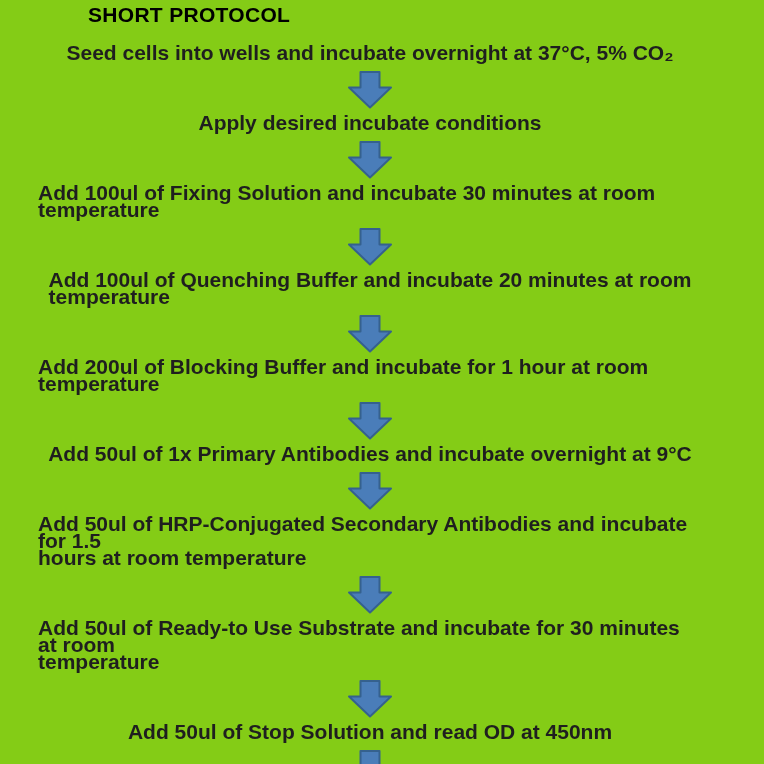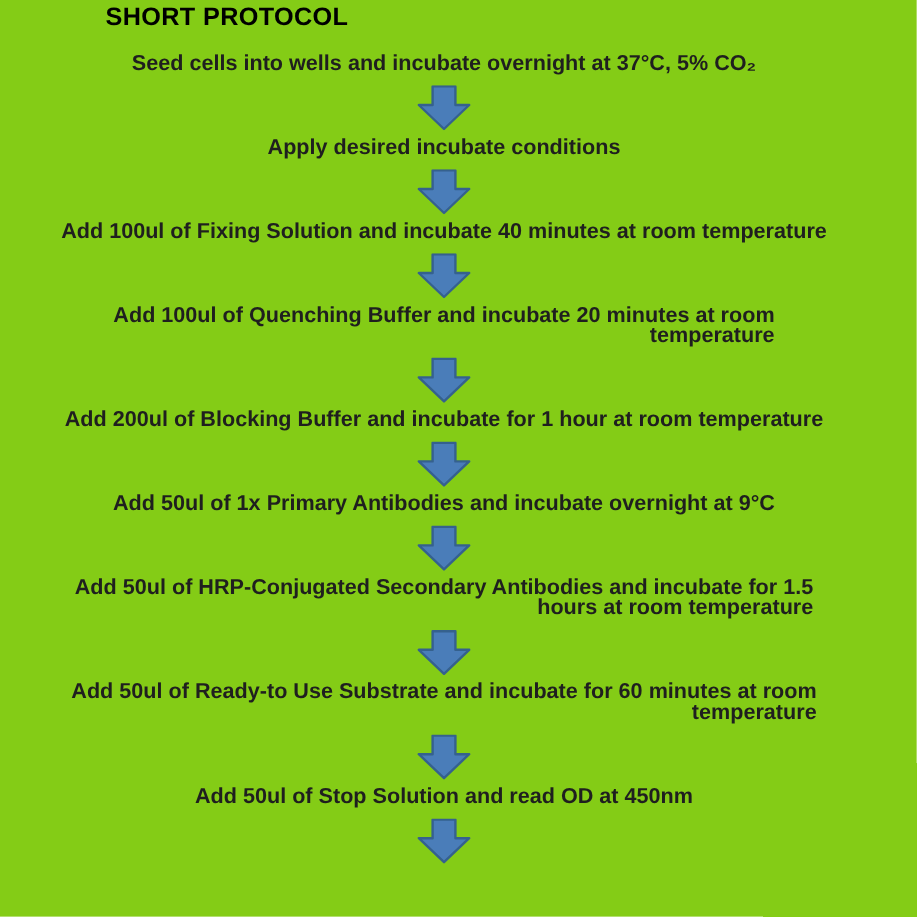--- a/index.html
+++ b/index.html
@@ -34,25 +34,25 @@
   .flow {
     position: absolute;
     left: 38px;
     top: 44px;
     width: 664px;
     display: flex;
     flex-direction: column;
     align-items: center;
   }
   .step {
-    font-size: 18px;
+    font-size: 21px;
     line-height: 17px;
     font-weight: bold;
     color: #1f1f1f;
-    text-align: right;
+    text-align: left;
     white-space: pre-line;
   }
   .arrow {
     width: 46px;
     height: 38px;
     margin: 10px 0 5px 0;
     display: block;
     flex: 0 0 auto;
   }
 </style>
@@ -63,21 +63,21 @@
   <h1 class="title">SHORT PROTOCOL</h1>
   <div class="flow" id="flow">
       <div class="step">Seed cells into wells and incubate overnight at 37°C, 5% CO₂</div>
       <svg class="arrow" viewBox="0 0 46 38" xmlns="http://www.w3.org/2000/svg">
         <path d="M13.5 1 H32.5 V16.5 H44 L23 36.5 L2 16.5 H13.5 Z" fill="#4A7DB9" stroke="#35618E" stroke-width="2" stroke-linejoin="round"></path>
       </svg>
       <div class="step">Apply desired incubate conditions</div>
       <svg class="arrow" viewBox="0 0 46 38" xmlns="http://www.w3.org/2000/svg">
         <path d="M13.5 1 H32.5 V16.5 H44 L23 36.5 L2 16.5 H13.5 Z" fill="#4A7DB9" stroke="#35618E" stroke-width="2" stroke-linejoin="round"></path>
       </svg>
-      <div class="step">Add 100ul of Fixing Solution and incubate 40 minutes at room temperature</div>
+      <div class="step">Add 100ul of Fixing Solution and incubate 30 minutes at room temperature</div>
       <svg class="arrow" viewBox="0 0 46 38" xmlns="http://www.w3.org/2000/svg">
         <path d="M13.5 1 H32.5 V16.5 H44 L23 36.5 L2 16.5 H13.5 Z" fill="#4A7DB9" stroke="#35618E" stroke-width="2" stroke-linejoin="round"></path>
       </svg>
       <div class="step">Add 100ul of Quenching Buffer and incubate 20 minutes at room
 temperature</div>
       <svg class="arrow" viewBox="0 0 46 38" xmlns="http://www.w3.org/2000/svg">
         <path d="M13.5 1 H32.5 V16.5 H44 L23 36.5 L2 16.5 H13.5 Z" fill="#4A7DB9" stroke="#35618E" stroke-width="2" stroke-linejoin="round"></path>
       </svg>
       <div class="step">Add 200ul of Blocking Buffer and incubate for 1 hour at room temperature</div>
       <svg class="arrow" viewBox="0 0 46 38" xmlns="http://www.w3.org/2000/svg">
@@ -85,21 +85,21 @@
       </svg>
       <div class="step">Add 50ul of 1x Primary Antibodies and incubate overnight at 9°C</div>
       <svg class="arrow" viewBox="0 0 46 38" xmlns="http://www.w3.org/2000/svg">
         <path d="M13.5 1 H32.5 V16.5 H44 L23 36.5 L2 16.5 H13.5 Z" fill="#4A7DB9" stroke="#35618E" stroke-width="2" stroke-linejoin="round"></path>
       </svg>
       <div class="step">Add 50ul of HRP-Conjugated Secondary Antibodies and incubate for 1.5
 hours at room temperature</div>
       <svg class="arrow" viewBox="0 0 46 38" xmlns="http://www.w3.org/2000/svg">
         <path d="M13.5 1 H32.5 V16.5 H44 L23 36.5 L2 16.5 H13.5 Z" fill="#4A7DB9" stroke="#35618E" stroke-width="2" stroke-linejoin="round"></path>
       </svg>
-      <div class="step">Add 50ul of Ready-to Use Substrate and incubate for 60 minutes at room
+      <div class="step">Add 50ul of Ready-to Use Substrate and incubate for 30 minutes at room
 temperature</div>
       <svg class="arrow" viewBox="0 0 46 38" xmlns="http://www.w3.org/2000/svg">
         <path d="M13.5 1 H32.5 V16.5 H44 L23 36.5 L2 16.5 H13.5 Z" fill="#4A7DB9" stroke="#35618E" stroke-width="2" stroke-linejoin="round"></path>
       </svg>
       <div class="step">Add 50ul of Stop Solution and read OD at 450nm</div>
       <svg class="arrow" viewBox="0 0 46 38" xmlns="http://www.w3.org/2000/svg">
         <path d="M13.5 1 H32.5 V16.5 H44 L23 36.5 L2 16.5 H13.5 Z" fill="#4A7DB9" stroke="#35618E" stroke-width="2" stroke-linejoin="round"></path>
       </svg>
     </div>
 </div>

